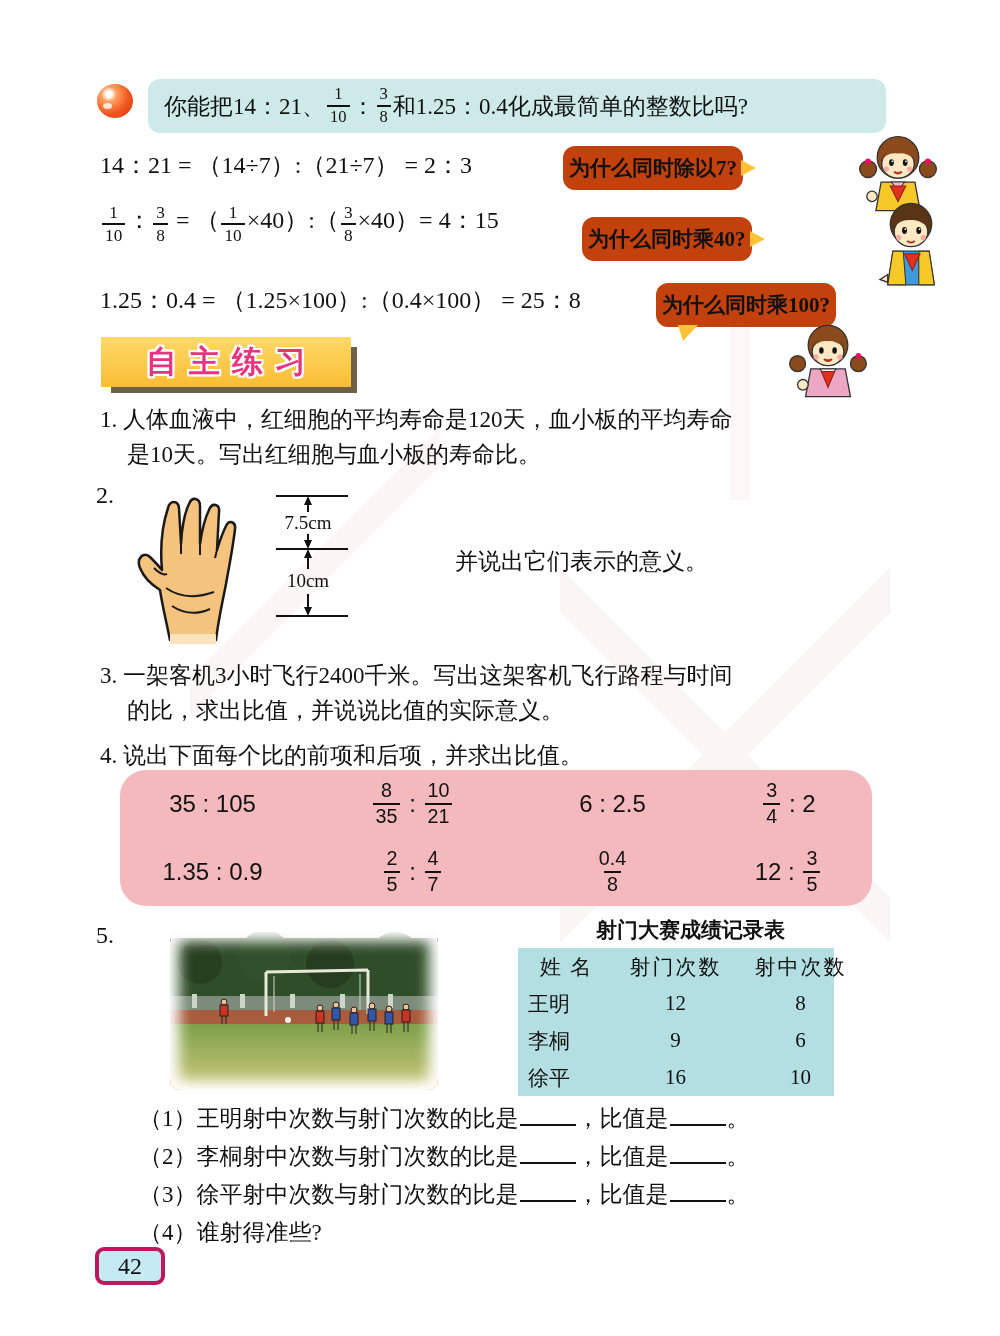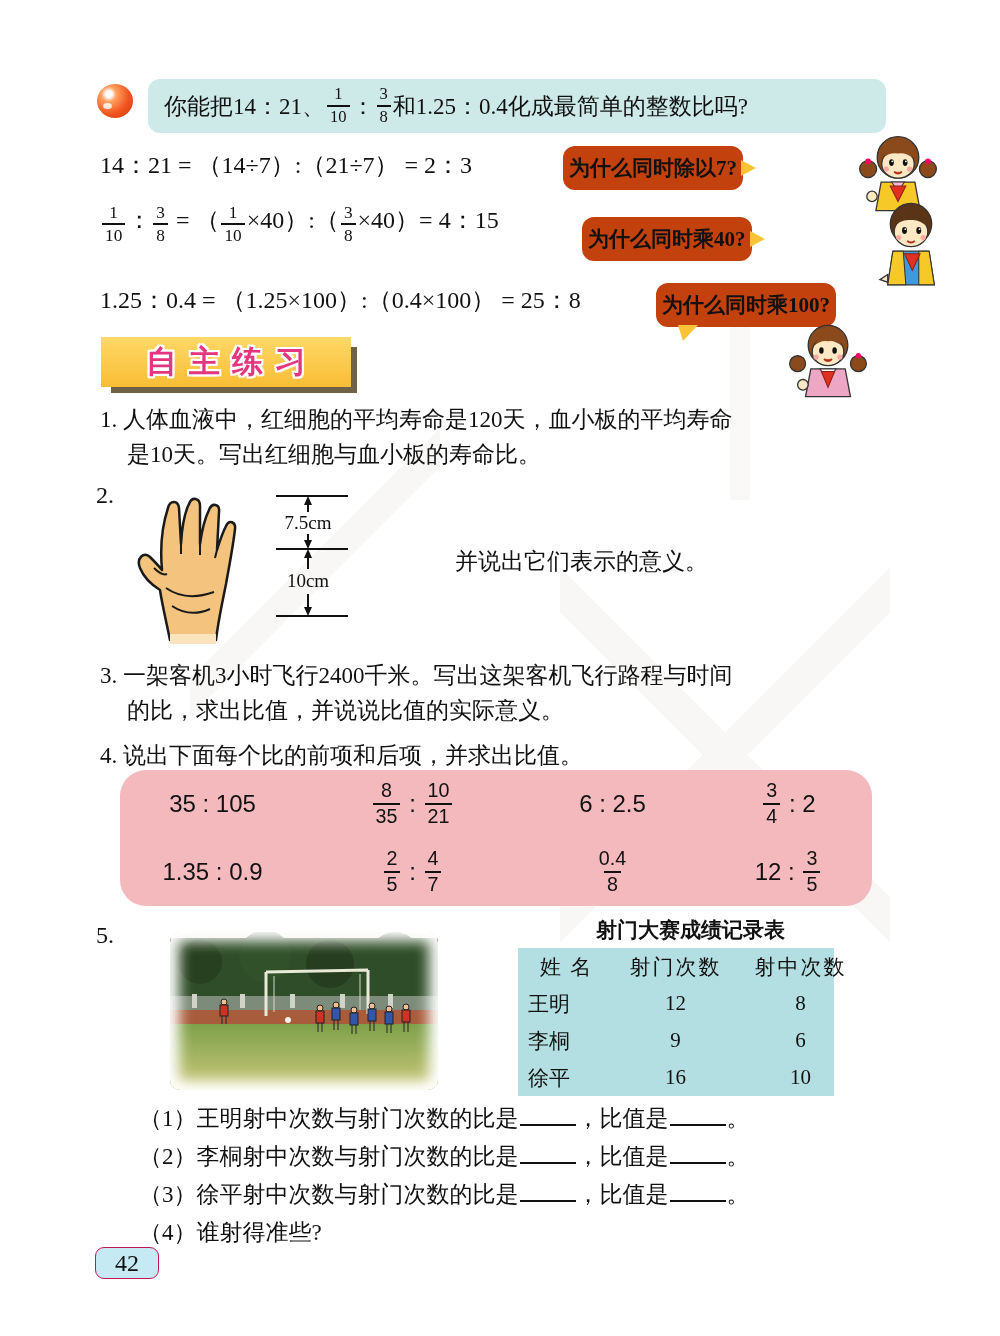--- a/index.html
+++ b/index.html
@@ -83,21 +83,21 @@
     display:grid;grid-template-columns:95px 125px 125px;grid-auto-rows:37px;align-items:center;font-size:21px;}
   #scoreTable .th{text-align:center;letter-spacing:2px;}
   #scoreTable .th:first-child{text-align:left;padding-left:22px;}
   #scoreTable .tdname{text-align:left;padding-left:10px;}
   #scoreTable .td{text-align:center;}
 
   #questions{position:absolute;left:100px;top:1100px;font-size:23px;line-height:38px;margin-left:39px;}
   .qline{white-space:nowrap;}
   .blank{display:inline-block;width:56px;height:18px;border-bottom:2px solid #111;margin:0 1px;}
 
-  #pageBadge{position:absolute;left:95px;top:1247px;width:62px;height:30px;background:#c5eaf3;border:1px solid #be185d;border-radius:9px;
+  #pageBadge{position:absolute;left:95px;top:1247px;width:62px;height:30px;background:#c5eaf3;border:4px solid #be185d;border-radius:9px;
     display:flex;align-items:center;justify-content:center;font-size:24px;}
 
   svg text{font-family:"Liberation Serif","DejaVu Serif",serif;}
 </style>
 </head>
 <body>
 
 <div class="page">
 
   <div class="wm wm1"></div>

